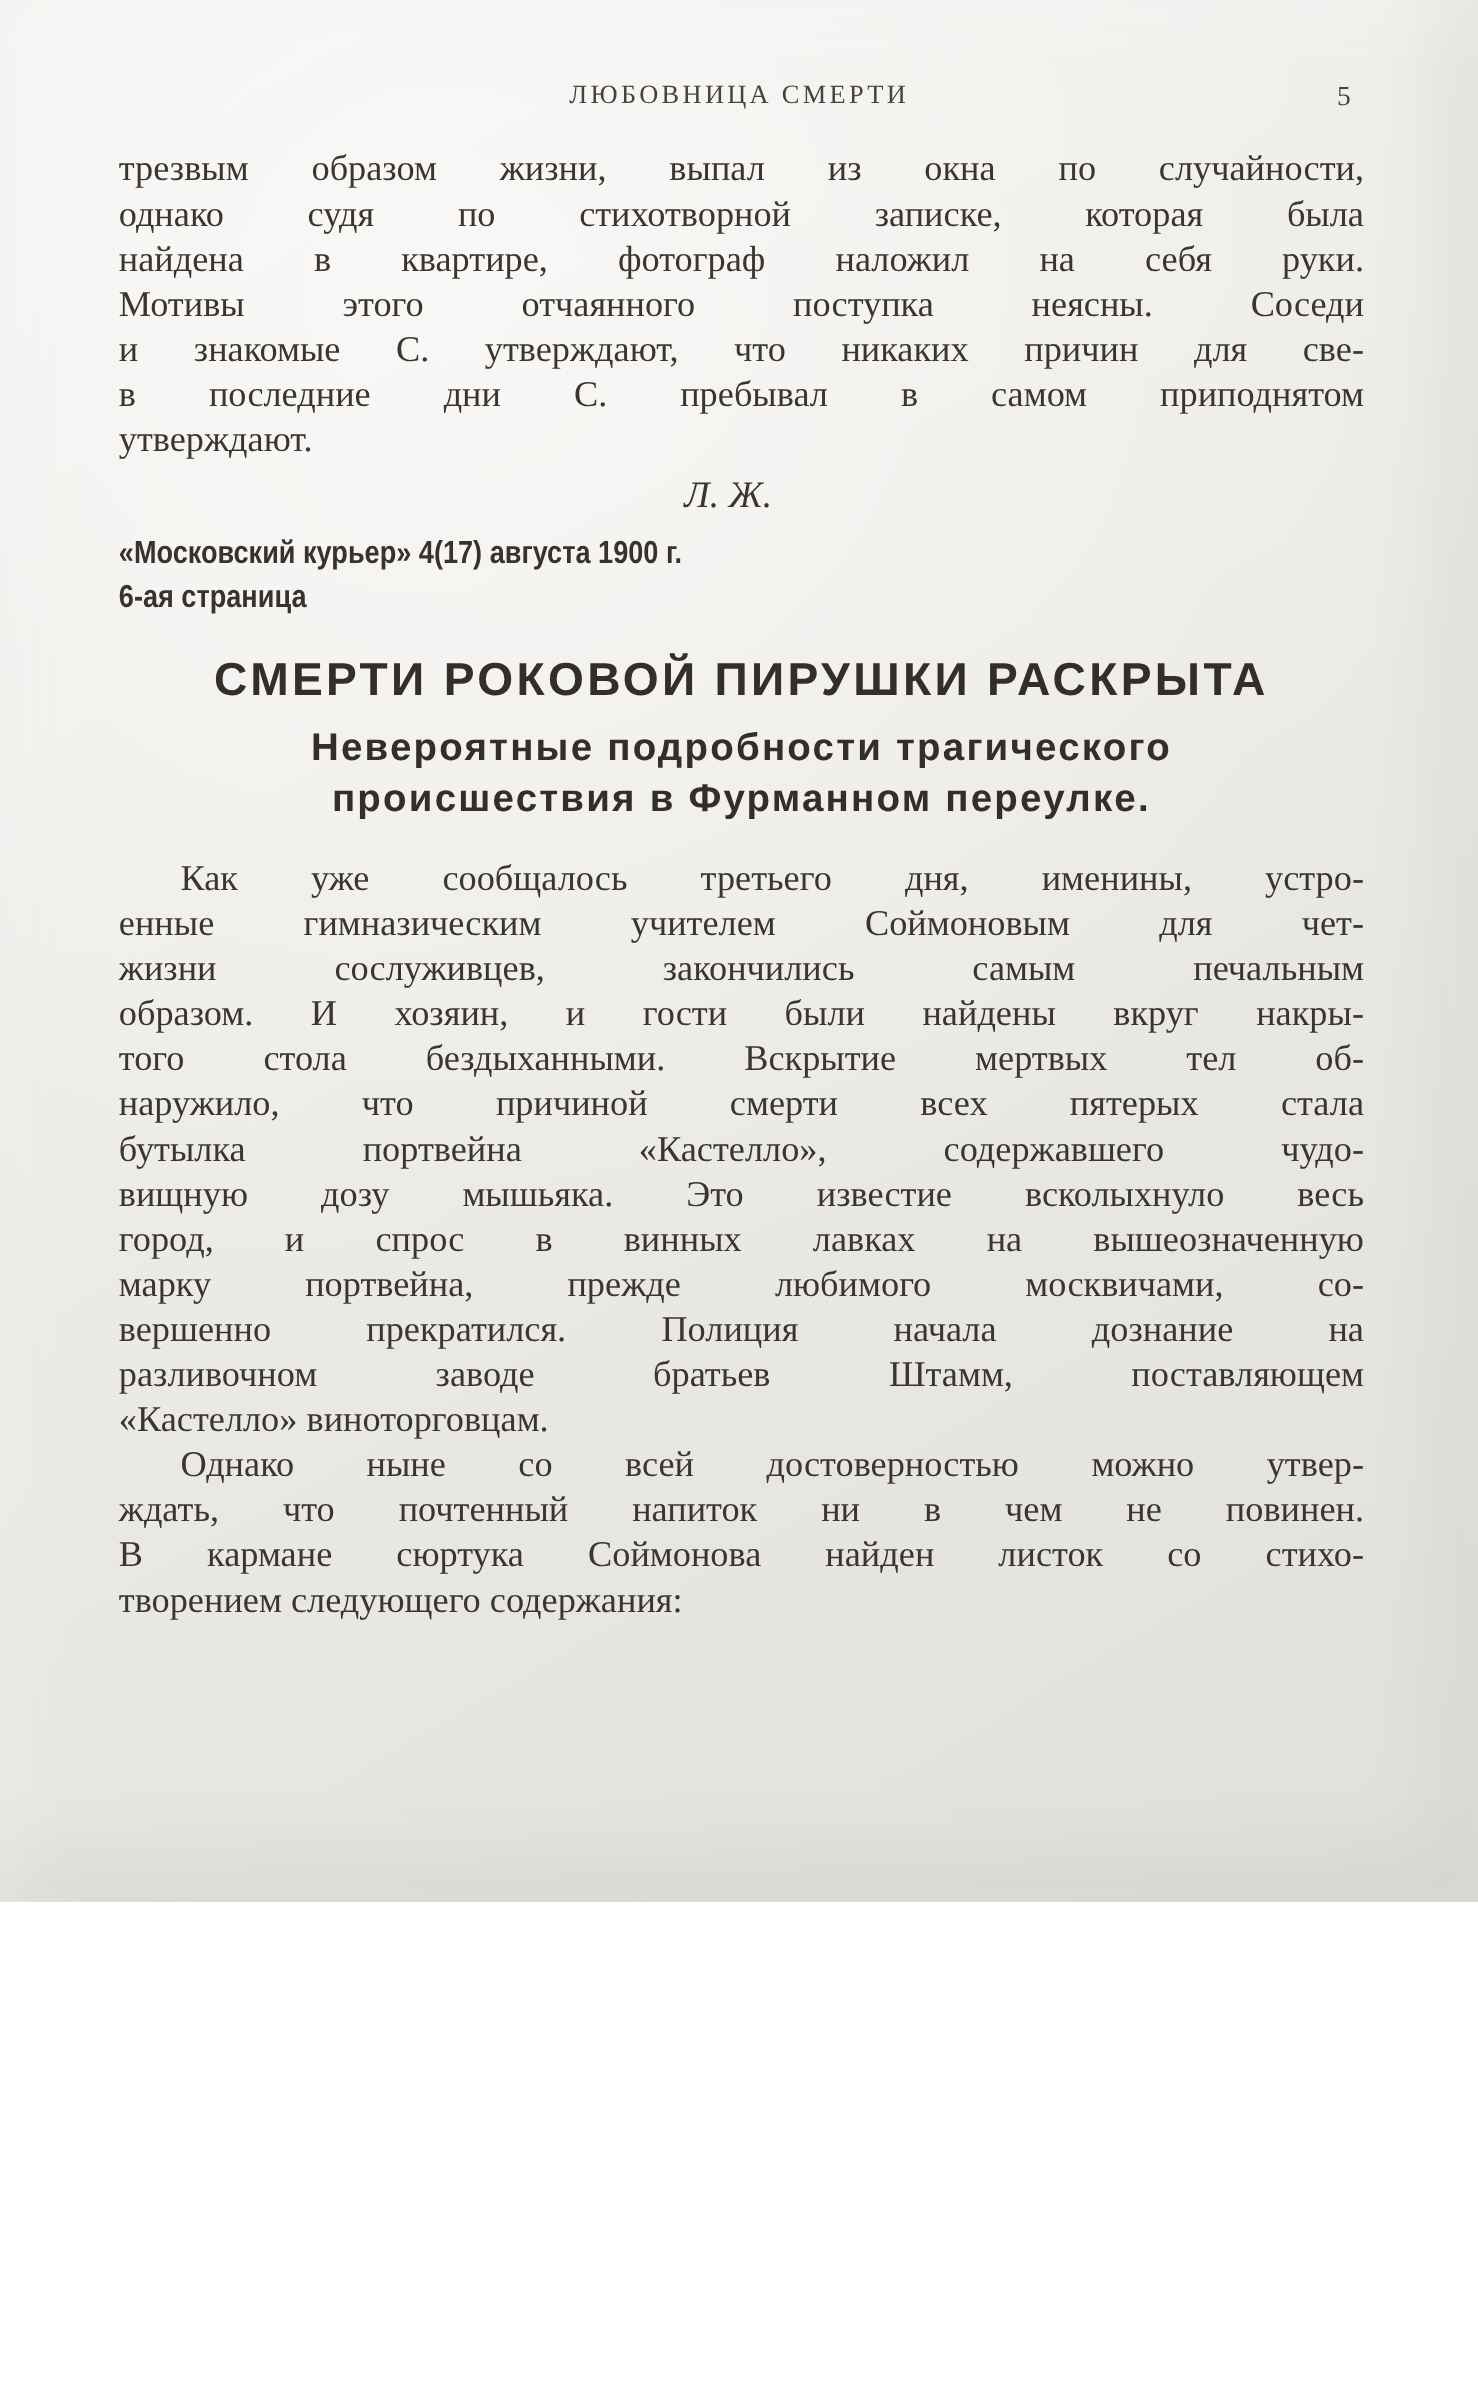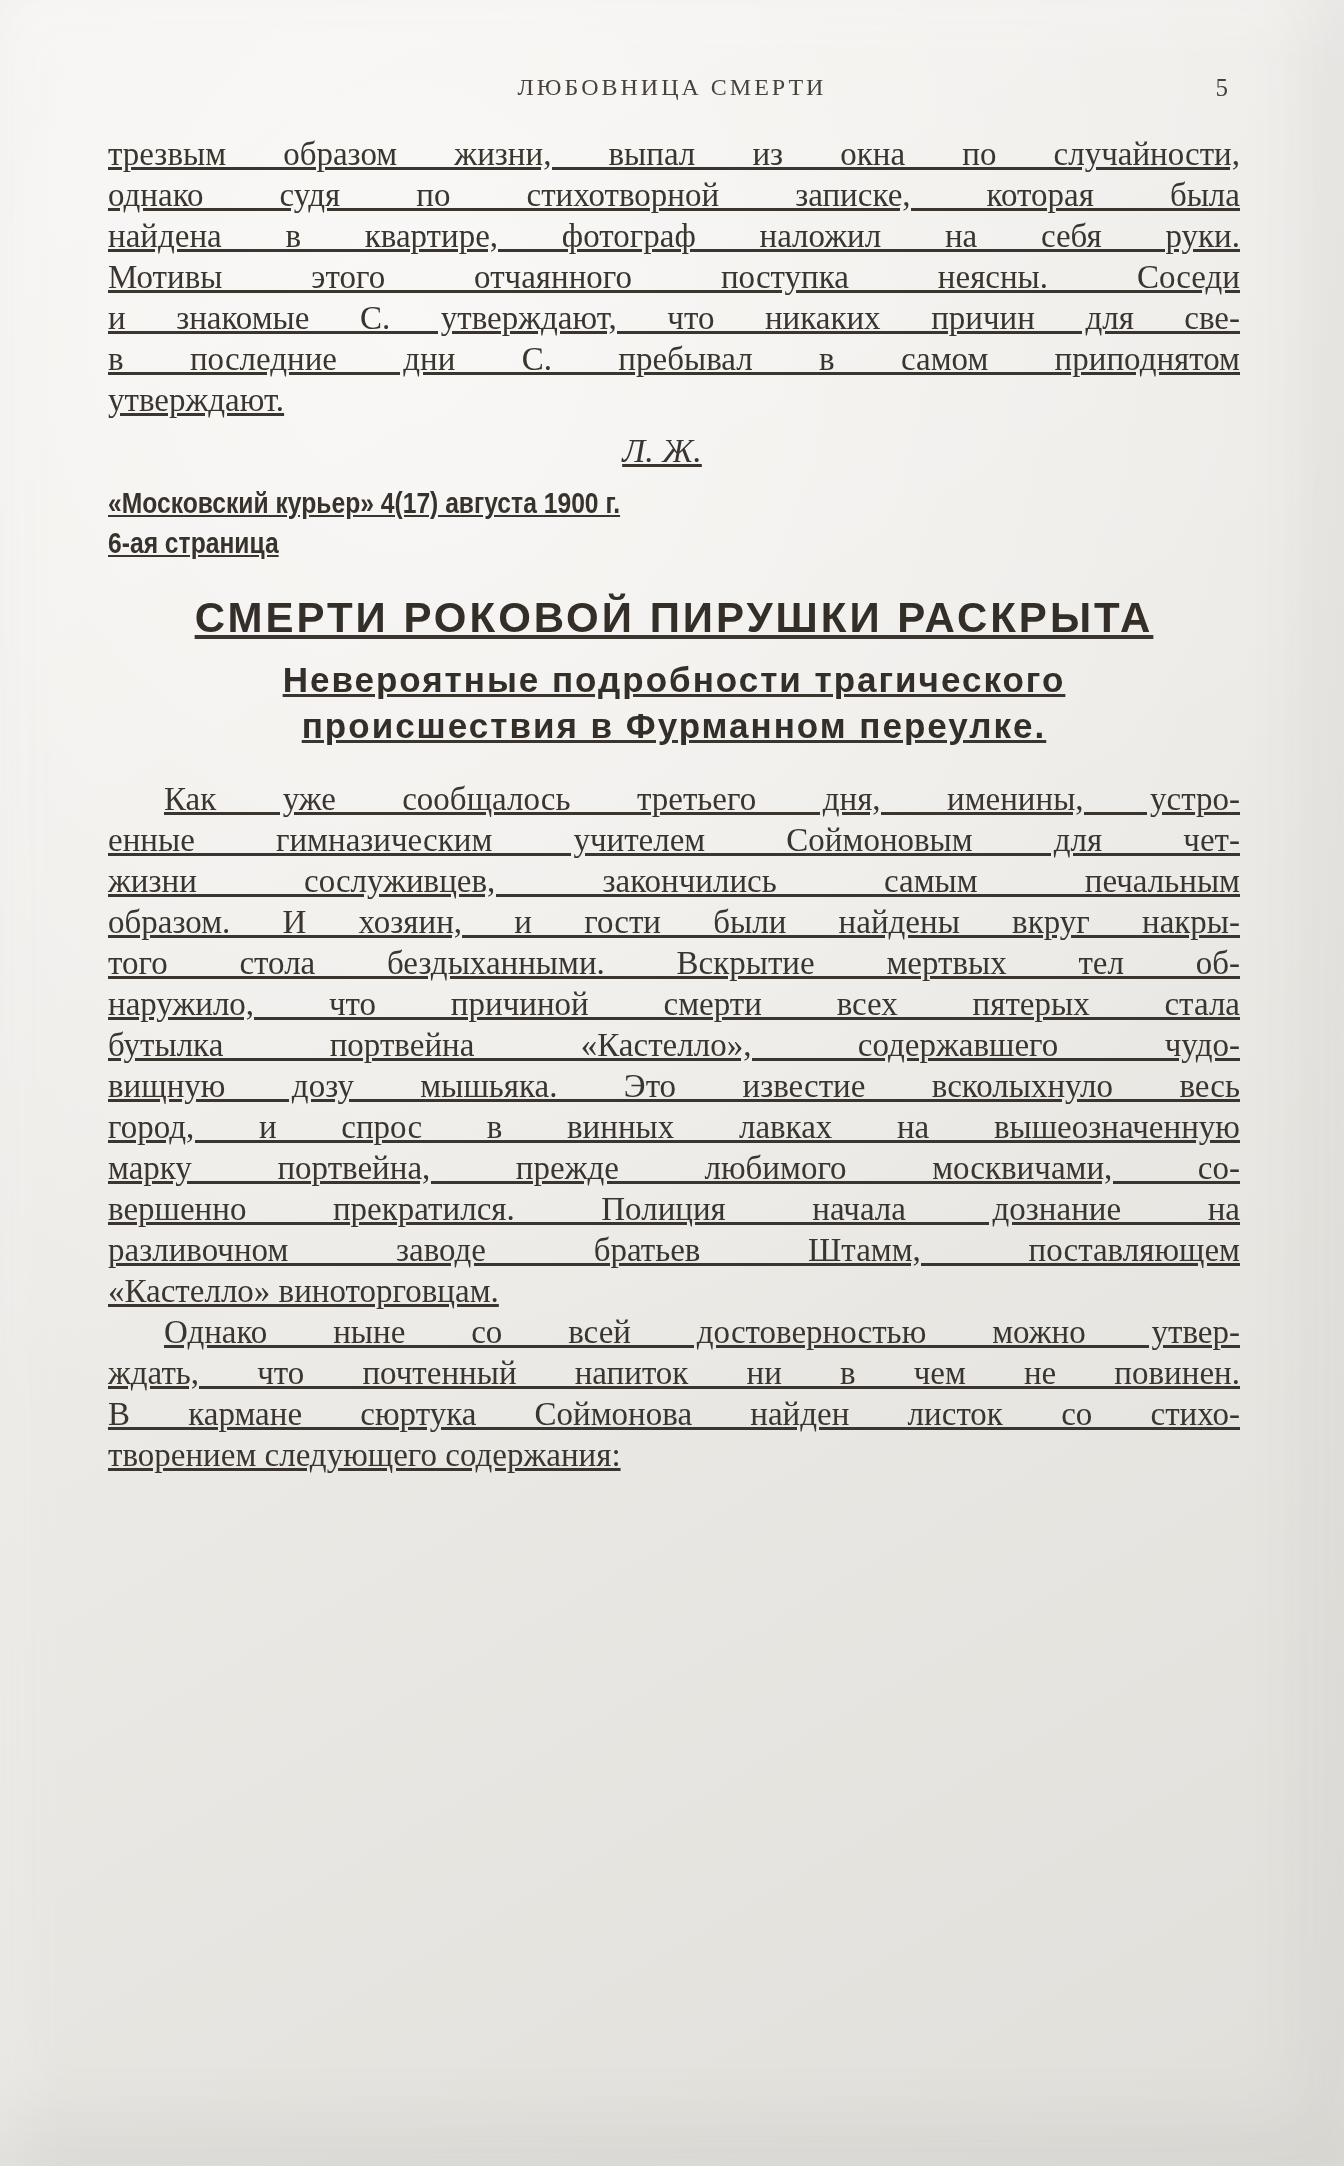--- a/index.html
+++ b/index.html
@@ -4,35 +4,35 @@
 <style>
   * { box-sizing: border-box; }
   html, body { margin: 0; padding: 0; }
   body {
     width: 1344px; height: 2166px;
     font-family: "Liberation Serif", "DejaVu Serif", serif;
     color: #3a362f;
     overflow: hidden;
   }
   .page {
-    position: relative; width: 1344px; height: 2166px;
+    position: relative; width: 1344px; height: 1729px;
     background:
       radial-gradient(ellipse 120% 90% at 30% 15%, rgba(255,255,255,.55), rgba(255,255,255,0) 60%),
       linear-gradient(150deg, #f4f2ef 0%, #edebe7 45%, #e1dfda 100%);
     box-shadow: inset -20px -30px 80px rgba(92,86,76,.10), inset 14px 18px 60px rgba(255,255,255,.45);
   }
   .running-head {
     position: absolute; top: 74px; left: 0; width: 100%;
     text-align: center; font-size: 24px; letter-spacing: 3px; color: #47433c;
   }
   .page-number {
     position: absolute; top: 74px; right: 116px;
     font-size: 25px; color: #47433c;
   }
-  .content { position: absolute; left: 108px; top: 134px; width: 1132px; text-decoration: underline; }
+  .content { position: absolute; left: 108px; top: 134px; width: 1132px; }
 
   .para .line {
     font-size: 33px; line-height: 41px;
     text-align: justify; text-align-last: justify; text-justify: inter-word;
   }
   .para .line:last-child { text-align-last: left; }
   .para.indent .line:first-child { text-indent: 56px; }
 
   .signature {
     margin-top: 8px; padding-right: 24px; text-align: center;

